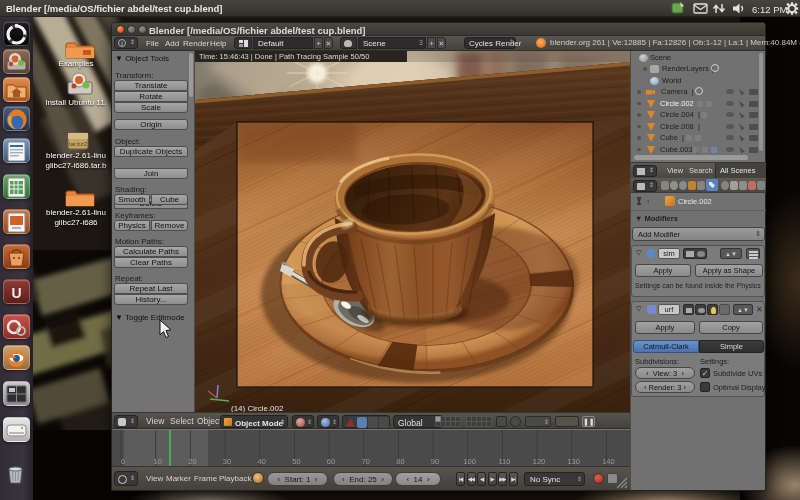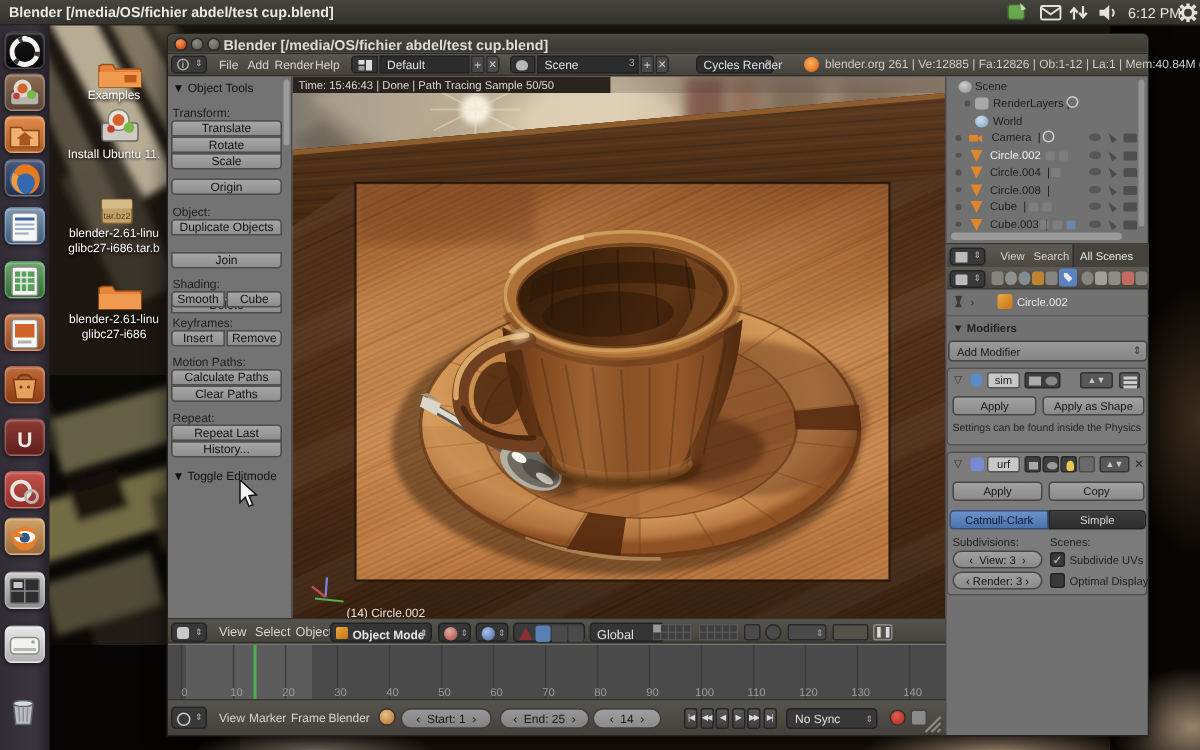--- a/index.html
+++ b/index.html
@@ -329,21 +329,21 @@
   <div class="tbtn" style="top:51px;border-radius:0 0 3px 3px;">Scale</div>
   <div class="tbtn" style="top:68px;border-radius:3px;">Origin</div>
   <div class="txt tsl" style="left:3px;top:86px;">Object:</div>
   <div class="tbtn" style="top:95px;border-radius:3px 3px 0 0;">Duplicate Objects</div>
   <div class="tbtn" style="top:106px;margin-top:41px;">Delete</div>
   <div class="tbtn" style="top:117px;border-radius:0 0 3px 3px;">Join</div>
   <div class="txt tsl" style="left:3px;top:134px;">Shading:</div>
   <div class="tbtn" style="top:143px;width:36px;border-radius:3px 0 0 3px;">Smooth</div>
   <div class="tbtn" style="top:143px;left:39px;width:37px;border-radius:0 3px 3px 0;">Cube</div>
   <div class="txt tsl" style="left:3px;top:160px;">Keyframes:</div>
-  <div class="tbtn" style="top:169px;width:36px;border-radius:3px 0 0 3px;">Insert</div>
+  <div class="tbtn" style="top:169px;width:36px;border-radius:3px 0 0 3px;">Physics</div>
   <div class="tbtn" style="top:169px;left:39px;width:37px;border-radius:0 3px 3px 0;">Remove</div>
   <div class="txt tsl" style="left:3px;top:186px;">Motion Paths:</div>
   <div class="tbtn" style="top:195px;border-radius:3px 3px 0 0;">Calculate Paths</div>
   <div class="tbtn" style="top:206px;border-radius:0 0 3px 3px;">Clear Paths</div>
   <div class="txt tsl" style="left:3px;top:223px;">Repeat:</div>
   <div class="tbtn" style="top:232px;border-radius:3px 3px 0 0;">Repeat Last</div>
   <div class="tbtn" style="top:243px;border-radius:0 0 3px 3px;">History...</div>
   <div class="txt tsh" style="left:3px;top:262px;">▼ Toggle Editmode</div>
   <div class="abs" style="left:77px;top:2px;width:4px;height:44px;background:#9b9b9b;border-radius:2px;"></div>
   <svg class="abs" width="14" height="20" style="left:47px;top:269px;">
@@ -725,21 +725,21 @@
 
 <div class="abs" style="left:112px;top:466px;width:518px;height:24px;
   background:linear-gradient(#56544d,#43413a);border-top:1px solid #35332d;font-size:8px;color:#d8d6d1;">
   <div class="abs" style="left:2px;top:4px;width:24px;height:15px;background:#393939;border:1px solid #242424;border-radius:3px;">
     <span class="abs" style="left:3px;top:3px;width:9px;height:9px;border-radius:50%;border:1px solid #ccc;"></span>
     <span class="abs" style="right:2px;top:2px;color:#bbb;font-size:6px;">⇕</span>
       </div>
   <div class="txt" style="left:34px;top:7px;">View</div>
   <div class="txt" style="left:54px;top:7px;">Marker</div>
   <div class="txt" style="left:82px;top:7px;">Frame</div>
-  <div class="txt" style="left:107px;top:7px;">Blender</div>
+  <div class="txt" style="left:107px;top:7px;">Playback</div>
   <div class="abs" style="left:140px;top:5px;width:12px;height:12px;border-radius:50%;background:radial-gradient(circle at 40% 35%,#e8c088,#b06820);border:1px solid #333;"></div>
   <div class="abs" style="left:155px;top:5px;width:61px;height:14px;background:linear-gradient(#979797,#828282);border:1px solid #3e3e3e;border-radius:8px;color:#171717;text-align:center;line-height:13px;">‹&nbsp;&nbsp;Start: 1&nbsp;&nbsp;›</div>
   <div class="abs" style="left:221px;top:5px;width:60px;height:14px;background:linear-gradient(#979797,#828282);border:1px solid #3e3e3e;border-radius:8px;color:#171717;text-align:center;line-height:13px;">‹&nbsp;&nbsp;End: 25&nbsp;&nbsp;›</div>
   <div class="abs" style="left:283px;top:5px;width:46px;height:14px;background:linear-gradient(#a0a0a0,#8a8a8a);border:1px solid #3e3e3e;border-radius:8px;color:#171717;text-align:center;line-height:13px;">‹&nbsp;&nbsp;14&nbsp;&nbsp;›</div>
   <div class="abs" style="left:344px;top:5px;width:66px;height:14px;">
     <span class="pbtn" style="left:0;">|◀</span>
         <span class="pbtn" style="left:10.5px;">◀◀</span>
     <span class="pbtn" style="left:21px;">◀</span>
         <span class="pbtn" style="left:31.5px;">▶</span>
     <span class="pbtn" style="left:42px;">▶▶</span>
@@ -912,21 +912,21 @@
           <span class="abs" style="left:3px;top:2px;width:5px;height:7px;background:#e8c850;border-radius:50% 50% 30% 30%;"></span>
         </div>
     <div class="abs" style="left:87px;top:2px;width:11px;height:11px;background:#6a6a6a;border:1px solid #4a4a4a;border-radius:2px;"></div>
     <div class="abs" style="left:101px;top:2px;width:20px;height:11px;background:#585858;border:1px solid #333;border-radius:2px;color:#ccc;font-size:6px;text-align:center;line-height:10px;">▲▼</div>
     <span class="txt" style="left:124px;top:3px;color:#2a2a2a;font-size:8px;">✕</span>
     <div class="abs" style="left:3px;top:19px;width:60px;height:13px;background:linear-gradient(#a2a2a2,#8a8a8a);border:1px solid #464646;border-radius:3px;color:#141414;text-align:center;line-height:12px;">Apply</div>
     <div class="abs" style="left:67px;top:19px;width:64px;height:13px;background:linear-gradient(#a2a2a2,#8a8a8a);border:1px solid #464646;border-radius:3px;color:#141414;text-align:center;line-height:12px;">Copy</div>
     <div class="abs" style="left:1px;top:38px;width:66px;height:13px;background:linear-gradient(#6a93cc,#4a72ab);border:1px solid #38507a;border-radius:3px 0 0 3px;color:#0e1628;text-align:center;line-height:12px;">Catmull-Clark</div>
     <div class="abs" style="left:67px;top:38px;width:65px;height:13px;background:linear-gradient(#3c3c3c,#2e2e2e);border:1px solid #222;border-radius:0 3px 3px 0;color:#d6d6d6;text-align:center;line-height:12px;">Simple</div>
     <span class="txt" style="left:3px;top:55px;color:#202020;">Subdivisions:</span>
-    <span class="txt" style="left:68px;top:55px;color:#202020;">Scenes:</span>
+    <span class="txt" style="left:68px;top:55px;color:#202020;">Settings:</span>
     <div class="abs" style="left:3px;top:65px;width:60px;height:12px;background:linear-gradient(#a0a0a0,#8a8a8a);border:1px solid #464646;border-radius:7px;color:#141414;text-align:center;line-height:11px;font-size:7.5px;">‹&nbsp;&nbsp;View: 3&nbsp;&nbsp;›</div>
     <div class="abs" style="left:3px;top:79px;width:60px;height:12px;background:linear-gradient(#a0a0a0,#8a8a8a);border:1px solid #464646;border-radius:7px;color:#141414;text-align:center;line-height:11px;font-size:7.5px;">‹&nbsp;Render: 3&nbsp;›</div>
     <div class="abs" style="left:68px;top:66px;width:10px;height:10px;background:#3a3a3a;border:1px solid #222;border-radius:2px;color:#b8cce8;font-size:8px;line-height:9px;text-align:center;">✓</div>
     <span class="txt" style="left:81px;top:67px;color:#202020;">Subdivide UVs</span>
     <div class="abs" style="left:68px;top:80px;width:10px;height:10px;background:#3a3a3a;border:1px solid #222;border-radius:2px;"></div>
     <span class="txt" style="left:81px;top:81px;color:#202020;">Optimal Display</span>
   </div>
 </div>
 
 </div>

